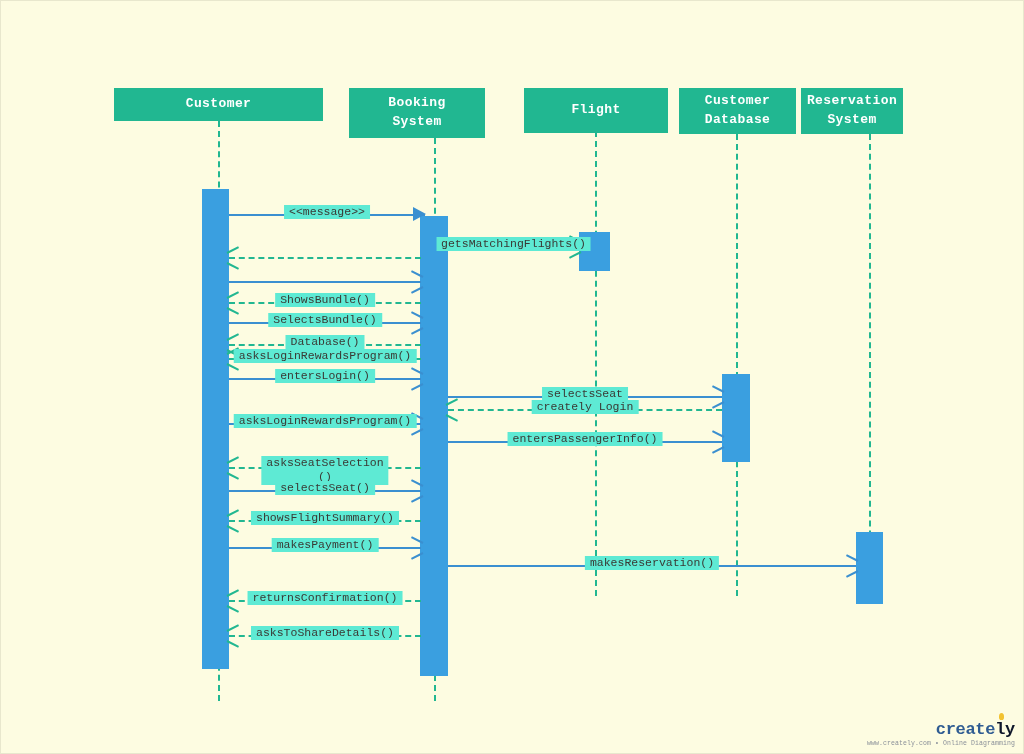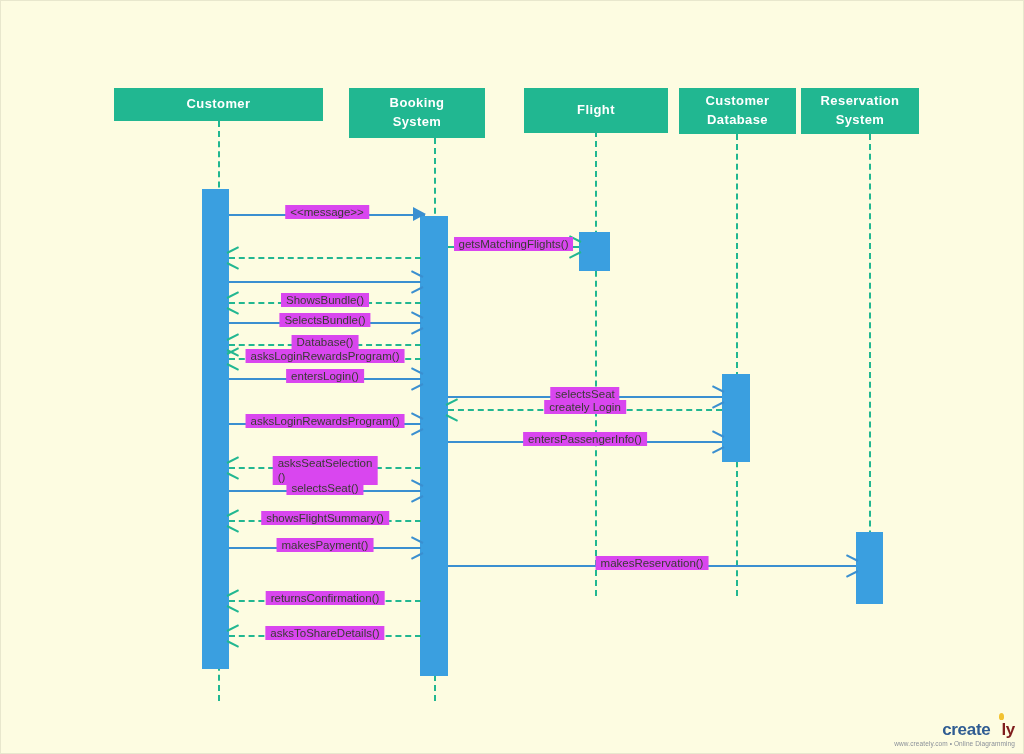--- a/index.html
+++ b/index.html
@@ -8,21 +8,21 @@
     background: #ffffff;
   }
   #canvas {
     position: relative;
     width: 1024px;
     height: 754px;
     background: #fdfce1;
     border: 1px solid #e8e7cd;
     box-sizing: border-box;
     overflow: hidden;
-    font-family: Liberation Sans, sans-serif;
+    font-family: Liberation Mono, monospace;
   }
   
   .lifeline-head {
     position: absolute;
     background: #21b791;
     color: #ffffff;
     font-size: 13px;
     font-weight: bold;
     letter-spacing: 0.4px;
     display: flex;
@@ -58,27 +58,27 @@
     height: 0;
   }
   .msg.sync .line { border-top: 2px solid #3a8fd0; }
   .msg.ret  .line { border-top: 2px dashed #21b791; }
 
   .msg .label {
     position: absolute;
     top: -9px;
     left: 50%;
     transform: translateX(-50%);
-    background: #d946ef;
+    background: #5eead4;
     padding: 0 5px;
     font-size: 11.5px;
     color: #3a3a35;
     white-space: nowrap;
     line-height: 1.25;
-    text-align: left;
+    text-align: center;
   }
   .msg .label.two-line { white-space: pre-line; top: -11px; }
 
   .msg .head {
     position: absolute;
     top: -7px;
     width: 0;
     height: 0;
   }
   
@@ -122,22 +122,21 @@
   }
   #watermark .brand {
     font-size: 17px;
     font-weight: bold;
     color: #2f5c92;
     letter-spacing: -0.3px;
     line-height: 1;
     position: relative;
   }
   #watermark .brand .bulb {
-    color: #7f1d1d;
-    margin-left: 11px;
+    color: #0f172a;
   }
   #watermark .bulb-dot {
     position: absolute;
     top: -8px;
     right: 11px;
     width: 5px;
     height: 7px;
     background: #f2c230;
     border-radius: 50% 50% 40% 40%;
   }
@@ -156,21 +155,21 @@
       <div class="lifeline-head" style="left: 113px; top: 87px; width: 209px; height: 33px;"><span>Customer</span></div>
       <div class="lifeline" style="left: 217px; top: 120px; height: 580px;"></div>
       <div class="lifeline-head" style="left: 348px; top: 87px; width: 136px; height: 50px;"><span>Booking
 System</span></div>
       <div class="lifeline" style="left: 433px; top: 137px; height: 563px;"></div>
       <div class="lifeline-head" style="left: 523px; top: 87px; width: 144px; height: 45px;"><span>Flight</span></div>
       <div class="lifeline" style="left: 594px; top: 120px; height: 475px;"></div>
       <div class="lifeline-head" style="left: 678px; top: 87px; width: 117px; height: 46px;"><span>Customer
 Database</span></div>
       <div class="lifeline" style="left: 735px; top: 133px; height: 462px;"></div>
-      <div class="lifeline-head" style="left: 800px; top: 87px; width: 118px; height: 46px;"><span>Reservation
+      <div class="lifeline-head" style="left: 800px; top: 87px; width: 102px; height: 46px;"><span>Reservation
 System</span></div>
       <div class="lifeline" style="left: 868px; top: 133px; height: 462px;"></div>
     </div>
   <div id="activations-layer">
       <div class="activation" style="left: 201px; top: 188px; width: 27px; height: 480px;"></div>
       <div class="activation" style="left: 419px; top: 215px; width: 28px; height: 460px;"></div>
       <div class="activation" style="left: 578px; top: 231px; width: 31px; height: 39px;"></div>
       <div class="activation" style="left: 721px; top: 373px; width: 28px; height: 88px;"></div>
       <div class="activation" style="left: 855px; top: 531px; width: 27px; height: 72px;"></div>
     </div>

